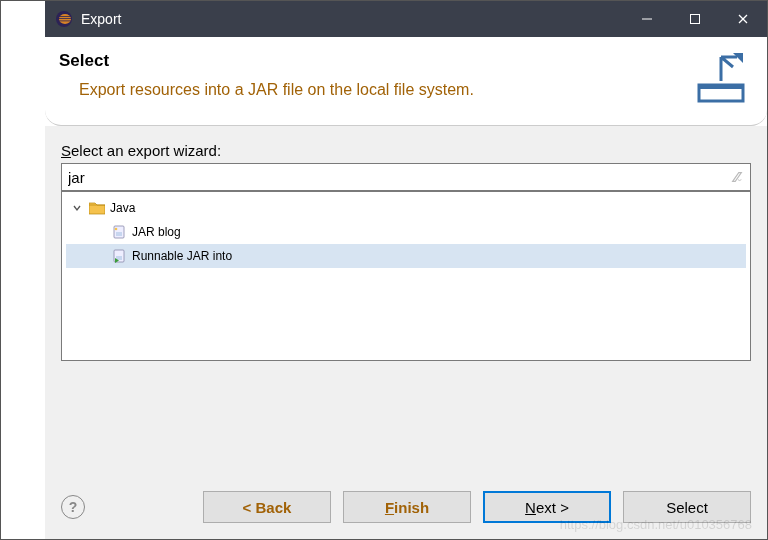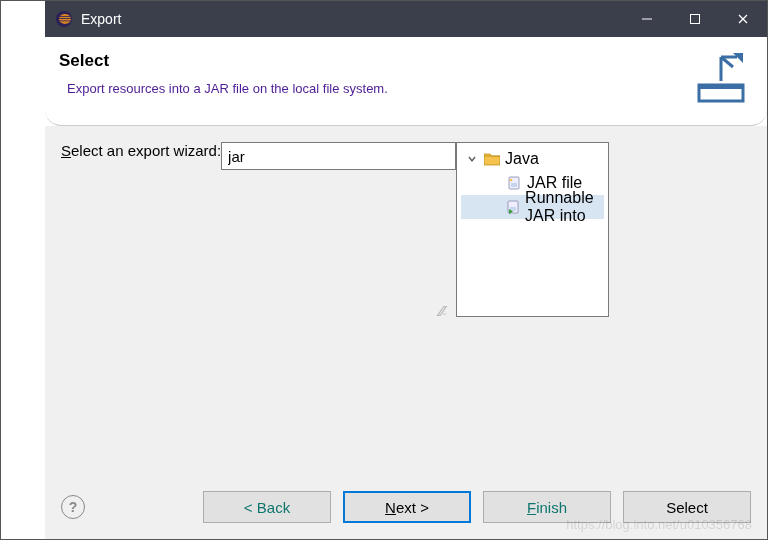--- a/index.html
+++ b/index.html
@@ -44,28 +44,28 @@
     background: #fff;
     border-bottom: 1px solid #ccc;
     padding: 14px 18px 18px 14px;
     display: flex;
     align-items: flex-start;
     justify-content: space-between;
     border-radius: 16px;
   }
   .headerpane .texts { flex: 1; }
   .headerpane h1 { font-size: 17px; font-weight: 700; margin-bottom: 10px; }
-  .headerpane p { font-size: 13px; margin-left: 8px; color: #4c1d95; }
+  .headerpane p { font-size: 16px; margin-left: 20px; color: #a16207; }
   .headerpane .big-icon { width: 56px; height: 56px; margin-left: 10px; }
   .body {
     flex: 1;
     background: #f0f0f0;
     padding: 16px 16px 0 16px;
     display: flex;
-    flex-direction: row;
+    flex-direction: column;
   }
   .body label {
     font-size: 15px;
     margin-bottom: 4px;
     display: block;
   }
   .filter-input {
     width: 100%;
     height: 28px;
     border: 1px solid #7a7a7a;
@@ -85,21 +85,21 @@
     cursor: pointer;
   }
   .tree {
     flex: 1;
     min-height: 170px;
     max-height: 175px;
     background: #fff;
     border: 1px solid #7a7a7a;
     padding: 4px 4px;
     overflow: auto;
-    font-size: 16px;
+    font-size: 12px;
   }
   .tree-node {
     display: flex;
     align-items: center;
     height: 24px;
     padding-left: 4px;
     gap: 4px;
     cursor: default;
     user-select: none;
   }
@@ -133,22 +133,23 @@
     min-width: 128px;
     height: 32px;
     background: #e1e1e1;
     border: 1px solid #adadad;
     font-size: 15px;
     font-family: inherit;
     cursor: pointer;
     padding: 0 12px;
   }
   .btn:disabled, .btn.disabled {
-    color: #0f766e;
+    color: #a16207;
     cursor: default;
+    font-weight: bold;
   }
   .btn.default {
     border: 2px solid #0078d7;
     background: #e1e1e1;
   }
   .btn .mn { text-decoration: underline; }
   .mn-label { text-decoration: underline; }
   .watermark {
     position: fixed;
     right: 16px; bottom: 8px;
@@ -236,40 +237,40 @@
         <span>Java</span>
       </div>
       <div class="tree-node child">
         <span class="node-icon">
           <svg width="16" height="16" viewBox="0 0 16 16">
               <rect x="3" y="2" width="10" height="12" rx="1" fill="#eef" stroke="#88a" stroke-width="0.8"></rect>
               <rect x="5" y="8" width="6" height="4" fill="#c7d6ef"></rect>
               <circle cx="5" cy="5" r="1.3" fill="#f5c24d"></circle>
             </svg>
         </span>
-        <span>JAR file</span>
+        <span>JAR blog</span>
       </div>
       <div class="tree-node child selected">
         <span class="node-icon">
           <svg width="16" height="16" viewBox="0 0 16 16">
               <rect x="3" y="2" width="10" height="12" rx="1" fill="#eef" stroke="#88a" stroke-width="0.8"></rect>
               <rect x="5" y="8" width="6" height="4" fill="#c7d6ef"></rect>
               <polygon points="4,10 4,15 8,12.5" fill="#3a9b3a"></polygon>
             </svg>
         </span>
         <span>Runnable JAR into</span>
       </div>
     </div>
     <div class="body-gap"></div>
   </div>
 
   <div class="buttonbar">
     <span class="help-icon">?</span>
     <span class="spacer"></span>
     <button class="btn disabled" disabled="">&lt; Back</button>
+    <button class="btn disabled" disabled=""><span class="mn">F</span><span>inish</span></button>
     <button class="btn default"><span class="mn">N</span><span>ext &gt;</span></button>
-    <button class="btn disabled" disabled=""><span class="mn">F</span><span>inish</span></button>
     <button class="btn">Select</button>
   </div>
 
 </div>
 
-<div class="watermark">https://blog.into.net/u010356768</div>
+<div class="watermark">https://blog.csdn.net/u010356768</div>
 
 </body></html>

